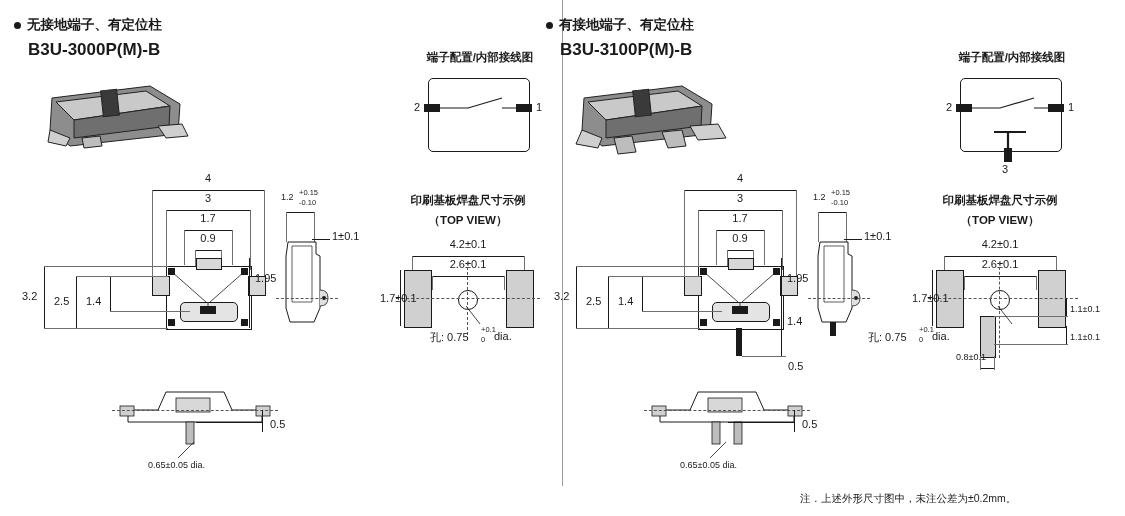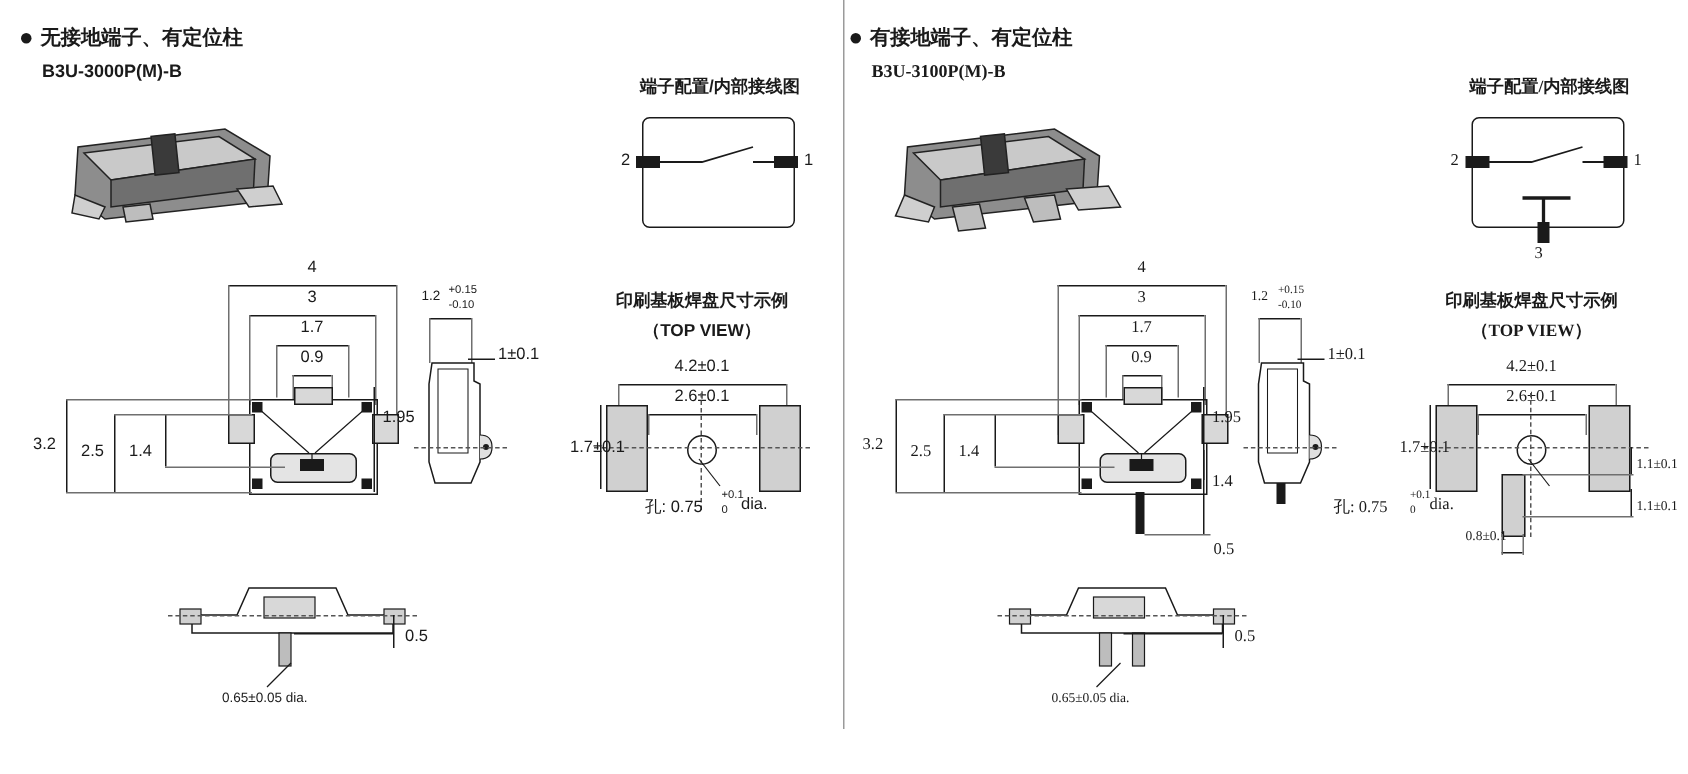--- a/index.html
+++ b/index.html
@@ -10,21 +10,21 @@
     color:#1a1a1a;
     position:relative;
     overflow:hidden;
     font-size:11px;
   }
   .sheet{position:absolute;left:0;top:0;width:1125px;height:516px;}
   .divider{position:absolute;top:0;width:1px;height:486px;background:#9a9a9a;}
   .panel{position:absolute;top:0;width:562px;height:486px;}
   .bullet{width:7px;height:7px;border-radius:50%;background:#1a1a1a;display:inline-block;margin-right:6px;vertical-align:middle;}
   .hdr-title{position:absolute;font-size:13.5px;font-weight:bold;white-space:nowrap;}
-  .model{position:absolute;font-size:12px;font-weight:bold;white-space:nowrap;}
+  .model{position:absolute;font-size:17px;font-weight:bold;white-space:nowrap;}
   .capt{position:absolute;font-size:11.5px;font-weight:bold;white-space:nowrap;text-align:center;}
   .lbl{position:absolute;font-size:11px;white-space:nowrap;}
   .lbl.sm{font-size:9px;}
   .lbl.xs{font-size:7.5px;}
   .ctr{transform:translateX(-50%);}
   .ln{position:absolute;background:#1a1a1a;}
   .ln.h{height:1px;}
   .ln.v{width:1px;}
   .gl{position:absolute;background:#6f6f6f;}
   .gl.h{height:1px;}
@@ -181,21 +181,21 @@
     <div class="lbl" style="left:270px;top:418px;">0.5</div>
     <div class="ln v" style="left:262px;top:410px;height:22px;"></div>
     <div class="ln h" style="left:196px;top:422px;width:66px;"></div>
 
     <div class="lbl sm" style="left:148px;top:460px;">0.65±0.05 dia.</div>
     <svg style="left:172px;top:440px;" width="30" height="22">
       <path d="M22,2 L6,18" stroke="#1a1a1a" stroke-width="0.8"></path>
     </svg>
   </div>
 
-  <div class="panel" style="left:553px;font-family:Liberation Serif, serif;">
+  <div class="panel" style="left:532px;">
 
     <div class="hdr-title" style="left:14px;top:16px;">
       <span class="bullet"></span><span>有接地端子、有定位柱</span>
     </div>
     <div class="model" style="left:28px;top:40px;">B3U-3100P(M)-B</div>
 
     <svg style="left:30px;top:68px;" width="180" height="95">
       <g stroke="#222" stroke-width="1">
         <path d="M20,62 L22,30 L120,18 L150,36 L148,66 L40,78 Z" fill="#8d8d8d"></path>
         <path d="M26,34 L116,23 L140,38 L44,52 Z" fill="#c9c9c9"></path>
@@ -349,14 +349,15 @@
     <div class="lbl" style="left:270px;top:418px;">0.5</div>
     <div class="ln v" style="left:262px;top:410px;height:22px;"></div>
     <div class="ln h" style="left:196px;top:422px;width:66px;"></div>
 
     <div class="lbl sm" style="left:148px;top:460px;">0.65±0.05 dia.</div>
     <svg style="left:172px;top:440px;" width="30" height="22">
       <path d="M22,2 L6,18" stroke="#1a1a1a" stroke-width="0.8"></path>
     </svg>
   </div>
 
+  <div class="note" style="left:800px;top:492px;">注．上述外形尺寸图中，未注公差为±0.2mm。</div>
 
 </div>
 
 </body></html>

